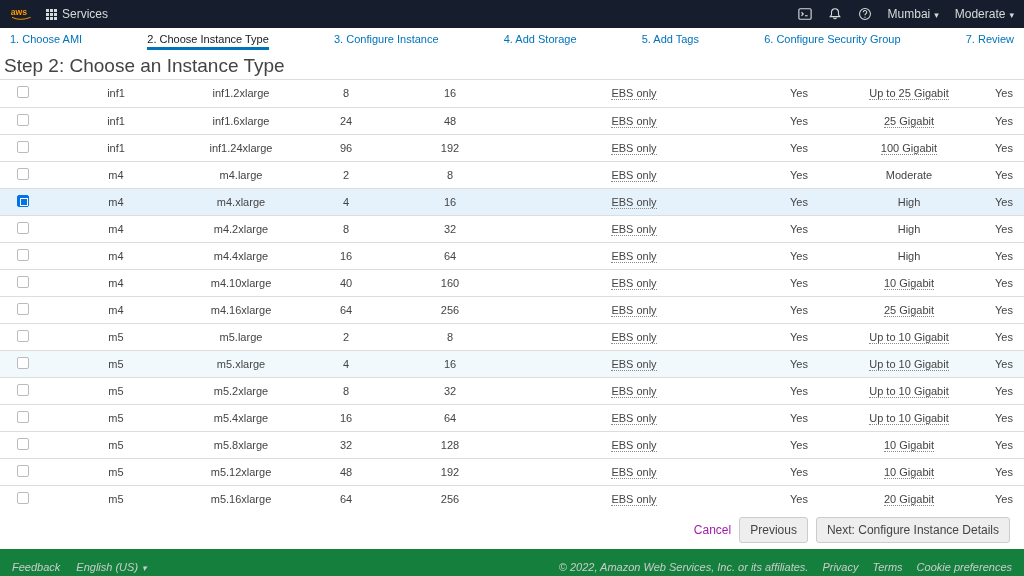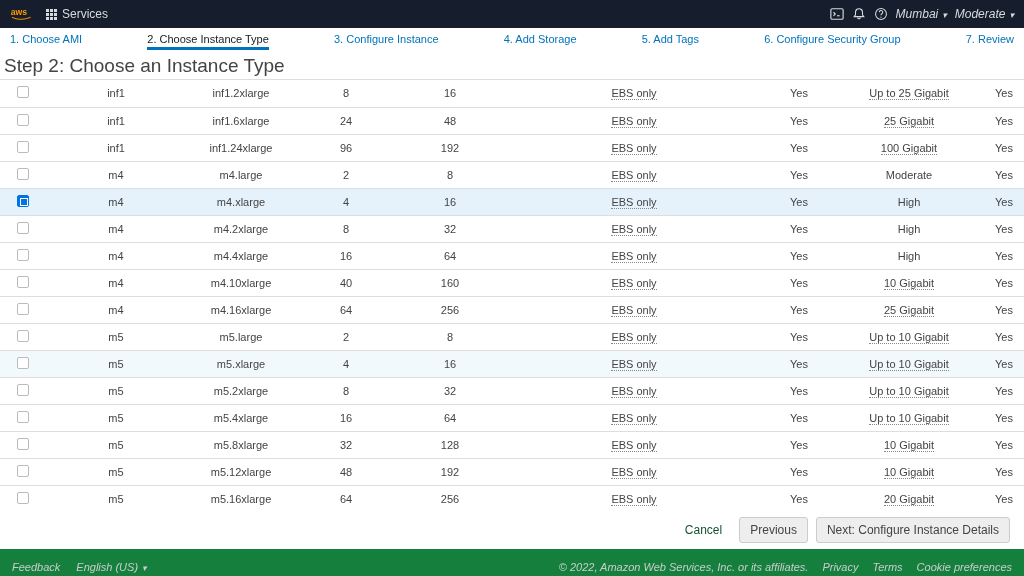--- a/index.html
+++ b/index.html
@@ -9,21 +9,21 @@
   .topnav .logo { display: flex; align-items: center; margin-right: 8px; }
   .topnav .logo svg { width: 28px; height: 16px; }
   .topnav .services { display: flex; align-items: center; margin-right: 8px; cursor: pointer; }
   .topnav .services .grid { display: grid; grid-template-columns: repeat(3,3px); grid-template-rows: repeat(3,3px); gap:1px; margin-right:5px; }
   .topnav .services .grid span { background:#d5dbdb; width:3px; height:3px; }
   .topnav .searchwrap { flex: 0 0 360px; display:flex; align-items:center; background:#1a2433; border:1px solid #4a5b70; border-radius:3px; height:20px; padding:0 6px; }
   .topnav .searchwrap .mag { color:#9aa; margin-right:6px; }
   .topnav .searchwrap input { background:transparent; border:0; outline:0; color:#d5dbdb; font-style:italic; font-size:11px; flex:1; }
   .topnav .searchwrap .hotkey { color:#9aa; font-size:11px; }
   .topnav .spacer { flex:1; }
-  .topnav .right { display:flex; align-items:center; gap:8px;font-style:italic; }
+  .topnav .right { display:flex; align-items:center; gap:16px; }
   .topnav .right .ico { color:#d5dbdb; cursor:pointer; display:flex; align-items:center; }
   .topnav .right .region, .topnav .right .acct { cursor:pointer; display:flex; align-items:center; }
   .topnav .right .caret { margin-left:4px; }
   
   .wizard { height: 23px; border-bottom:1px solid #fff; padding: 5px 10px 0; display:flex; gap:18px; font-size:11px;justify-content:space-between; }
   .wizard a { color:#0073bb; text-decoration:none; cursor:pointer; padding-bottom:4px; }
   .wizard a.active { color:#16191f; border-bottom:3px solid #0073bb; }
   
   .heading { padding: 4px 10px 2px 4px; font-size: 19px; font-weight: 300; color:#444; }
   
@@ -35,21 +35,21 @@
   .itable tr.hover { background:#f1f9fd; }
   .chk { width:12px; height:12px; border:1px solid #bbb; border-radius:2px; display:inline-block; background:#fff; }
   .chk.on { background:#0073e6; border-color:#0073e6; position:relative; }
   .chk.on::after { content:""; position:absolute; left:2px; top:2px; width:6px; height:6px; background:#0073e6; border:1px solid #fff; }
   .col-chk{width:46px;} .col-fam{width:140px;} .col-type{width:110px;} .col-vcpu{width:100px;} .col-mem{width:108px;} .col-stor{width:260px;} .col-ebs{width:70px;} .col-net{width:150px;} .col-ipv6{width:auto;}
   
   .tablewrap::-webkit-scrollbar { width:14px; }
   .tablewrap::-webkit-scrollbar-thumb { background:#c1c1c1; border-radius:7px; border:3px solid #fff; }
   
   .actionbar { height:40px; display:flex; align-items:center; justify-content:flex-end; gap:8px; padding:0 14px; border-top:1px solid #fff; }
-  .actionbar .lnk { color:#14532d; cursor:pointer; font-size:12px; margin-right:9px; }
+  .actionbar .lnk { color:#a21caf; cursor:pointer; font-size:12px; margin-right:0; }
   .actionbar button { font-size:12px; padding:5px 10px; border-radius:3px; cursor:pointer; }
   .btn-grey { background:#eee; border:1px solid #ccc; color:#444; }
   .btn-blue { background:#0073e6; border:1px solid #0073e6; color:#fff; font-weight:600; }
   
   .footer { background:#15803d; color:#ccc; height:36px; display:flex; align-items:center; padding:0 12px; font-size:11px;font-style:italic; }
   .footer .left { display:flex; gap:16px; align-items:center; }
   .footer .lang { display:flex; align-items:center; cursor:pointer; }
   .footer .lang .caret { margin-left:4px; }
   .footer .spacer { flex:1; }
   .footer .right { display:flex; align-items:center; gap:14px; }

